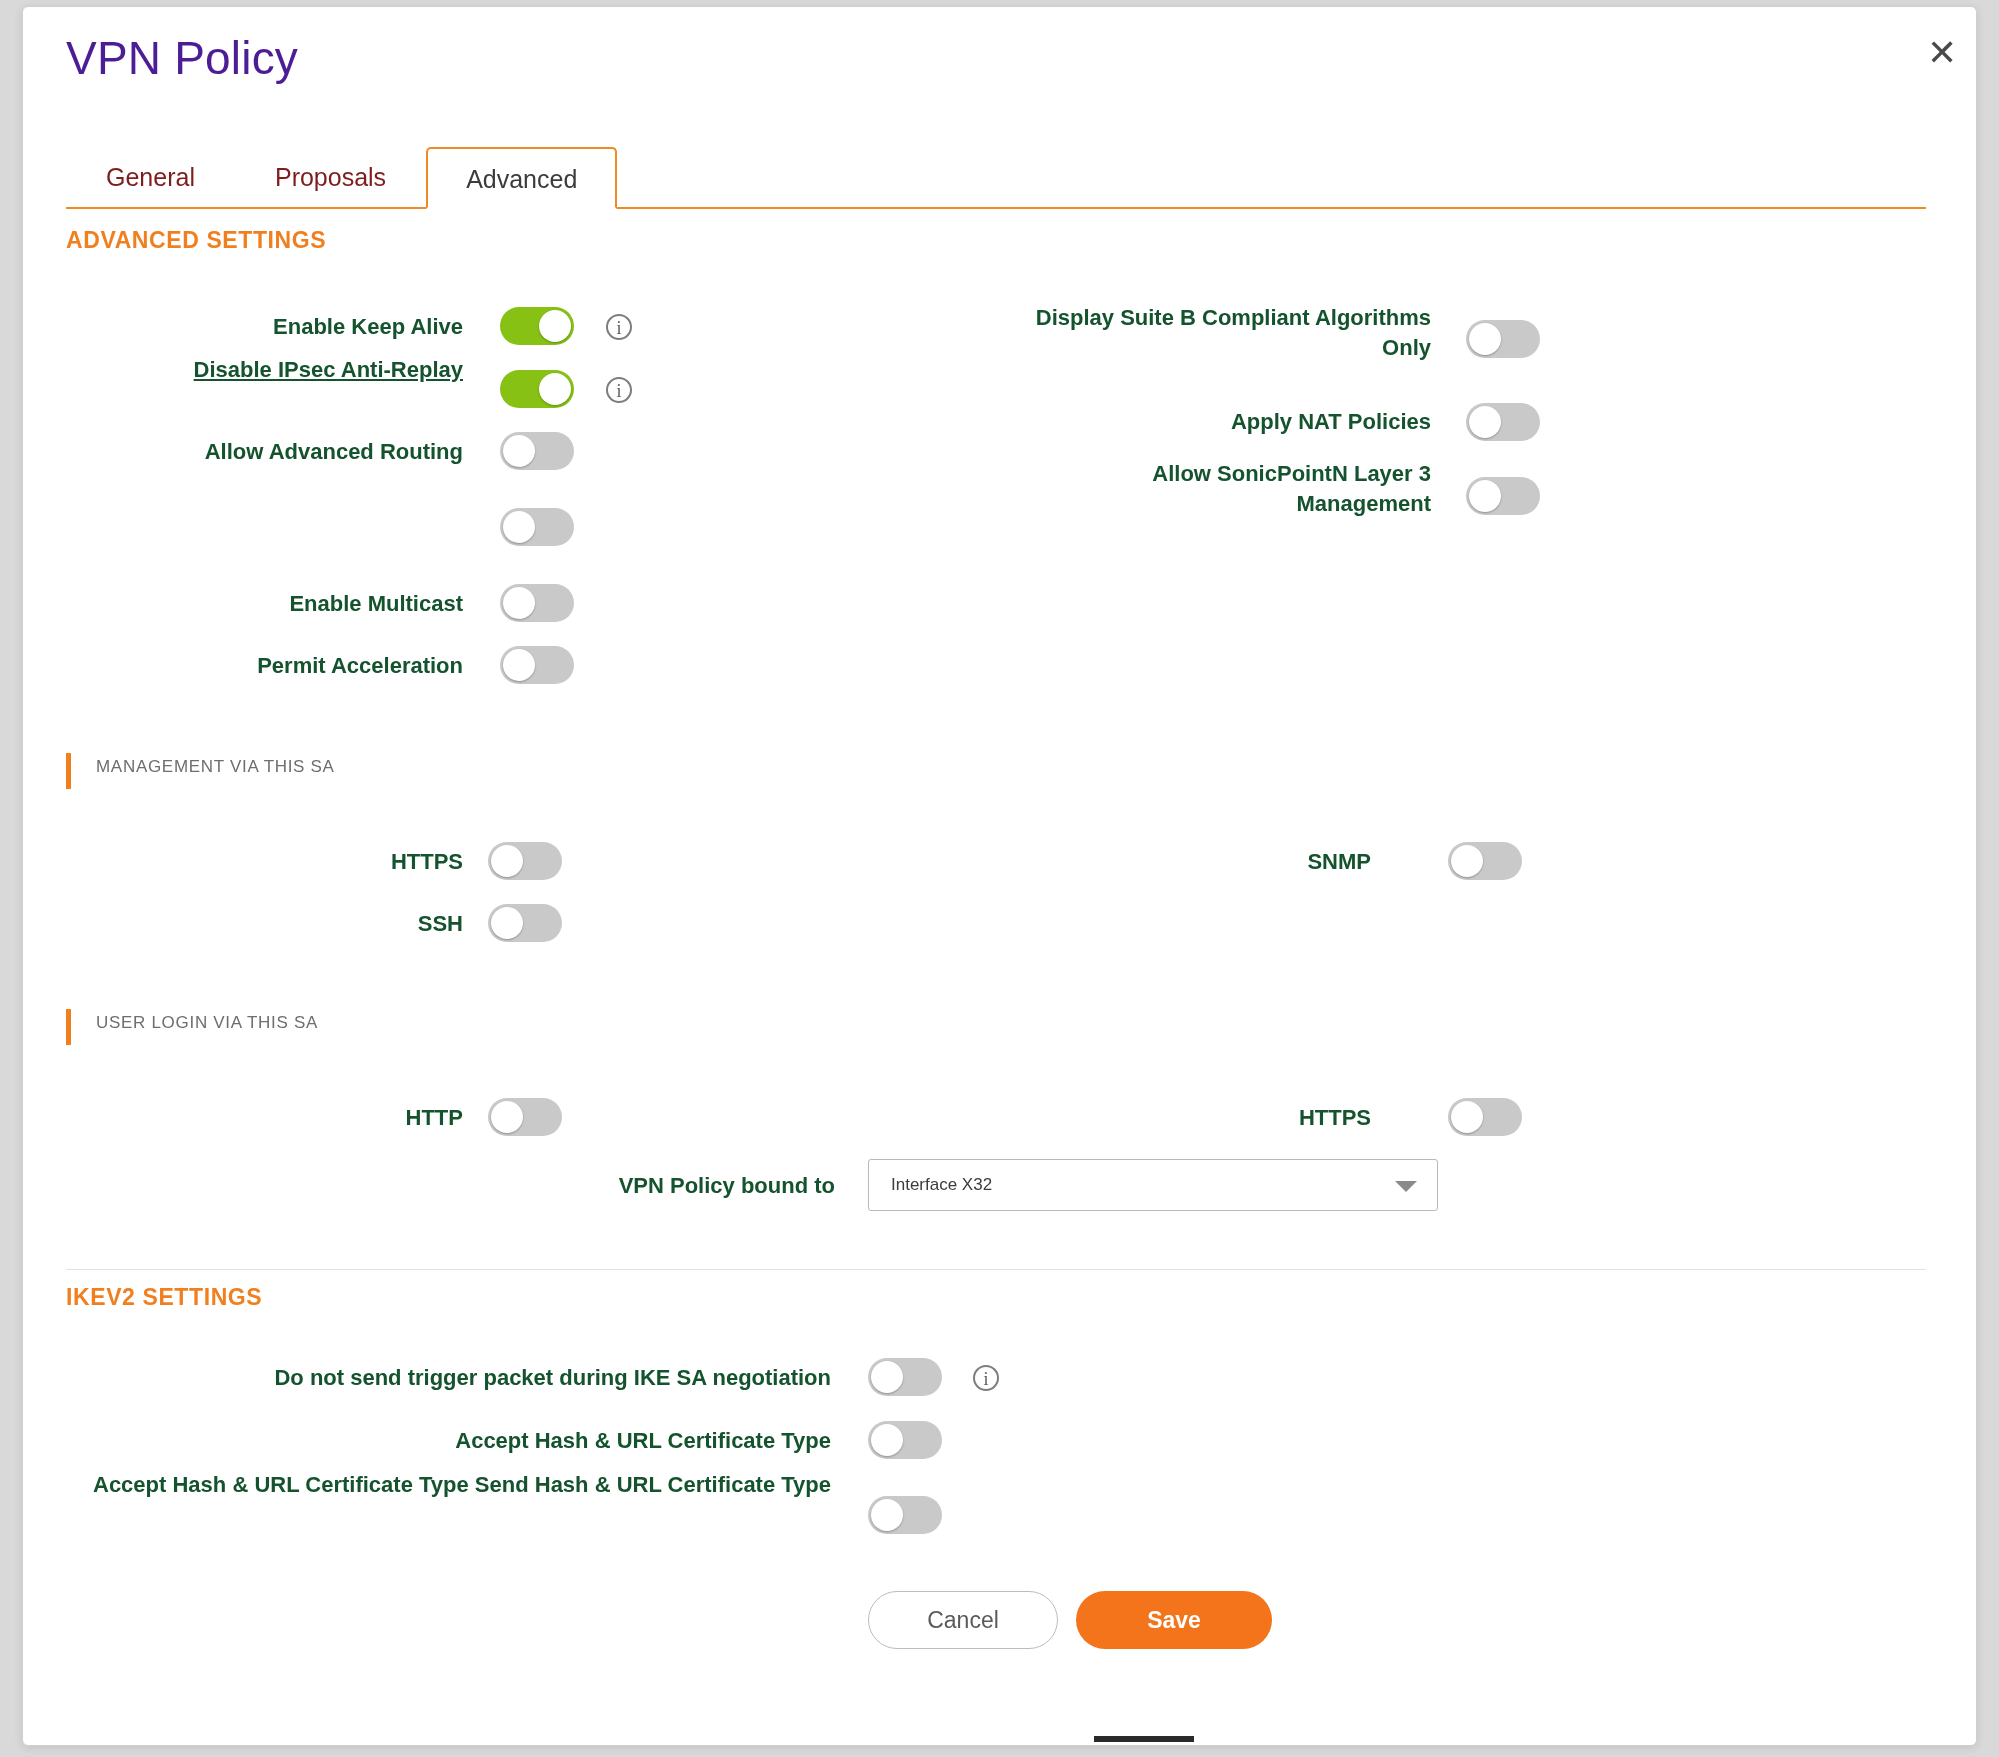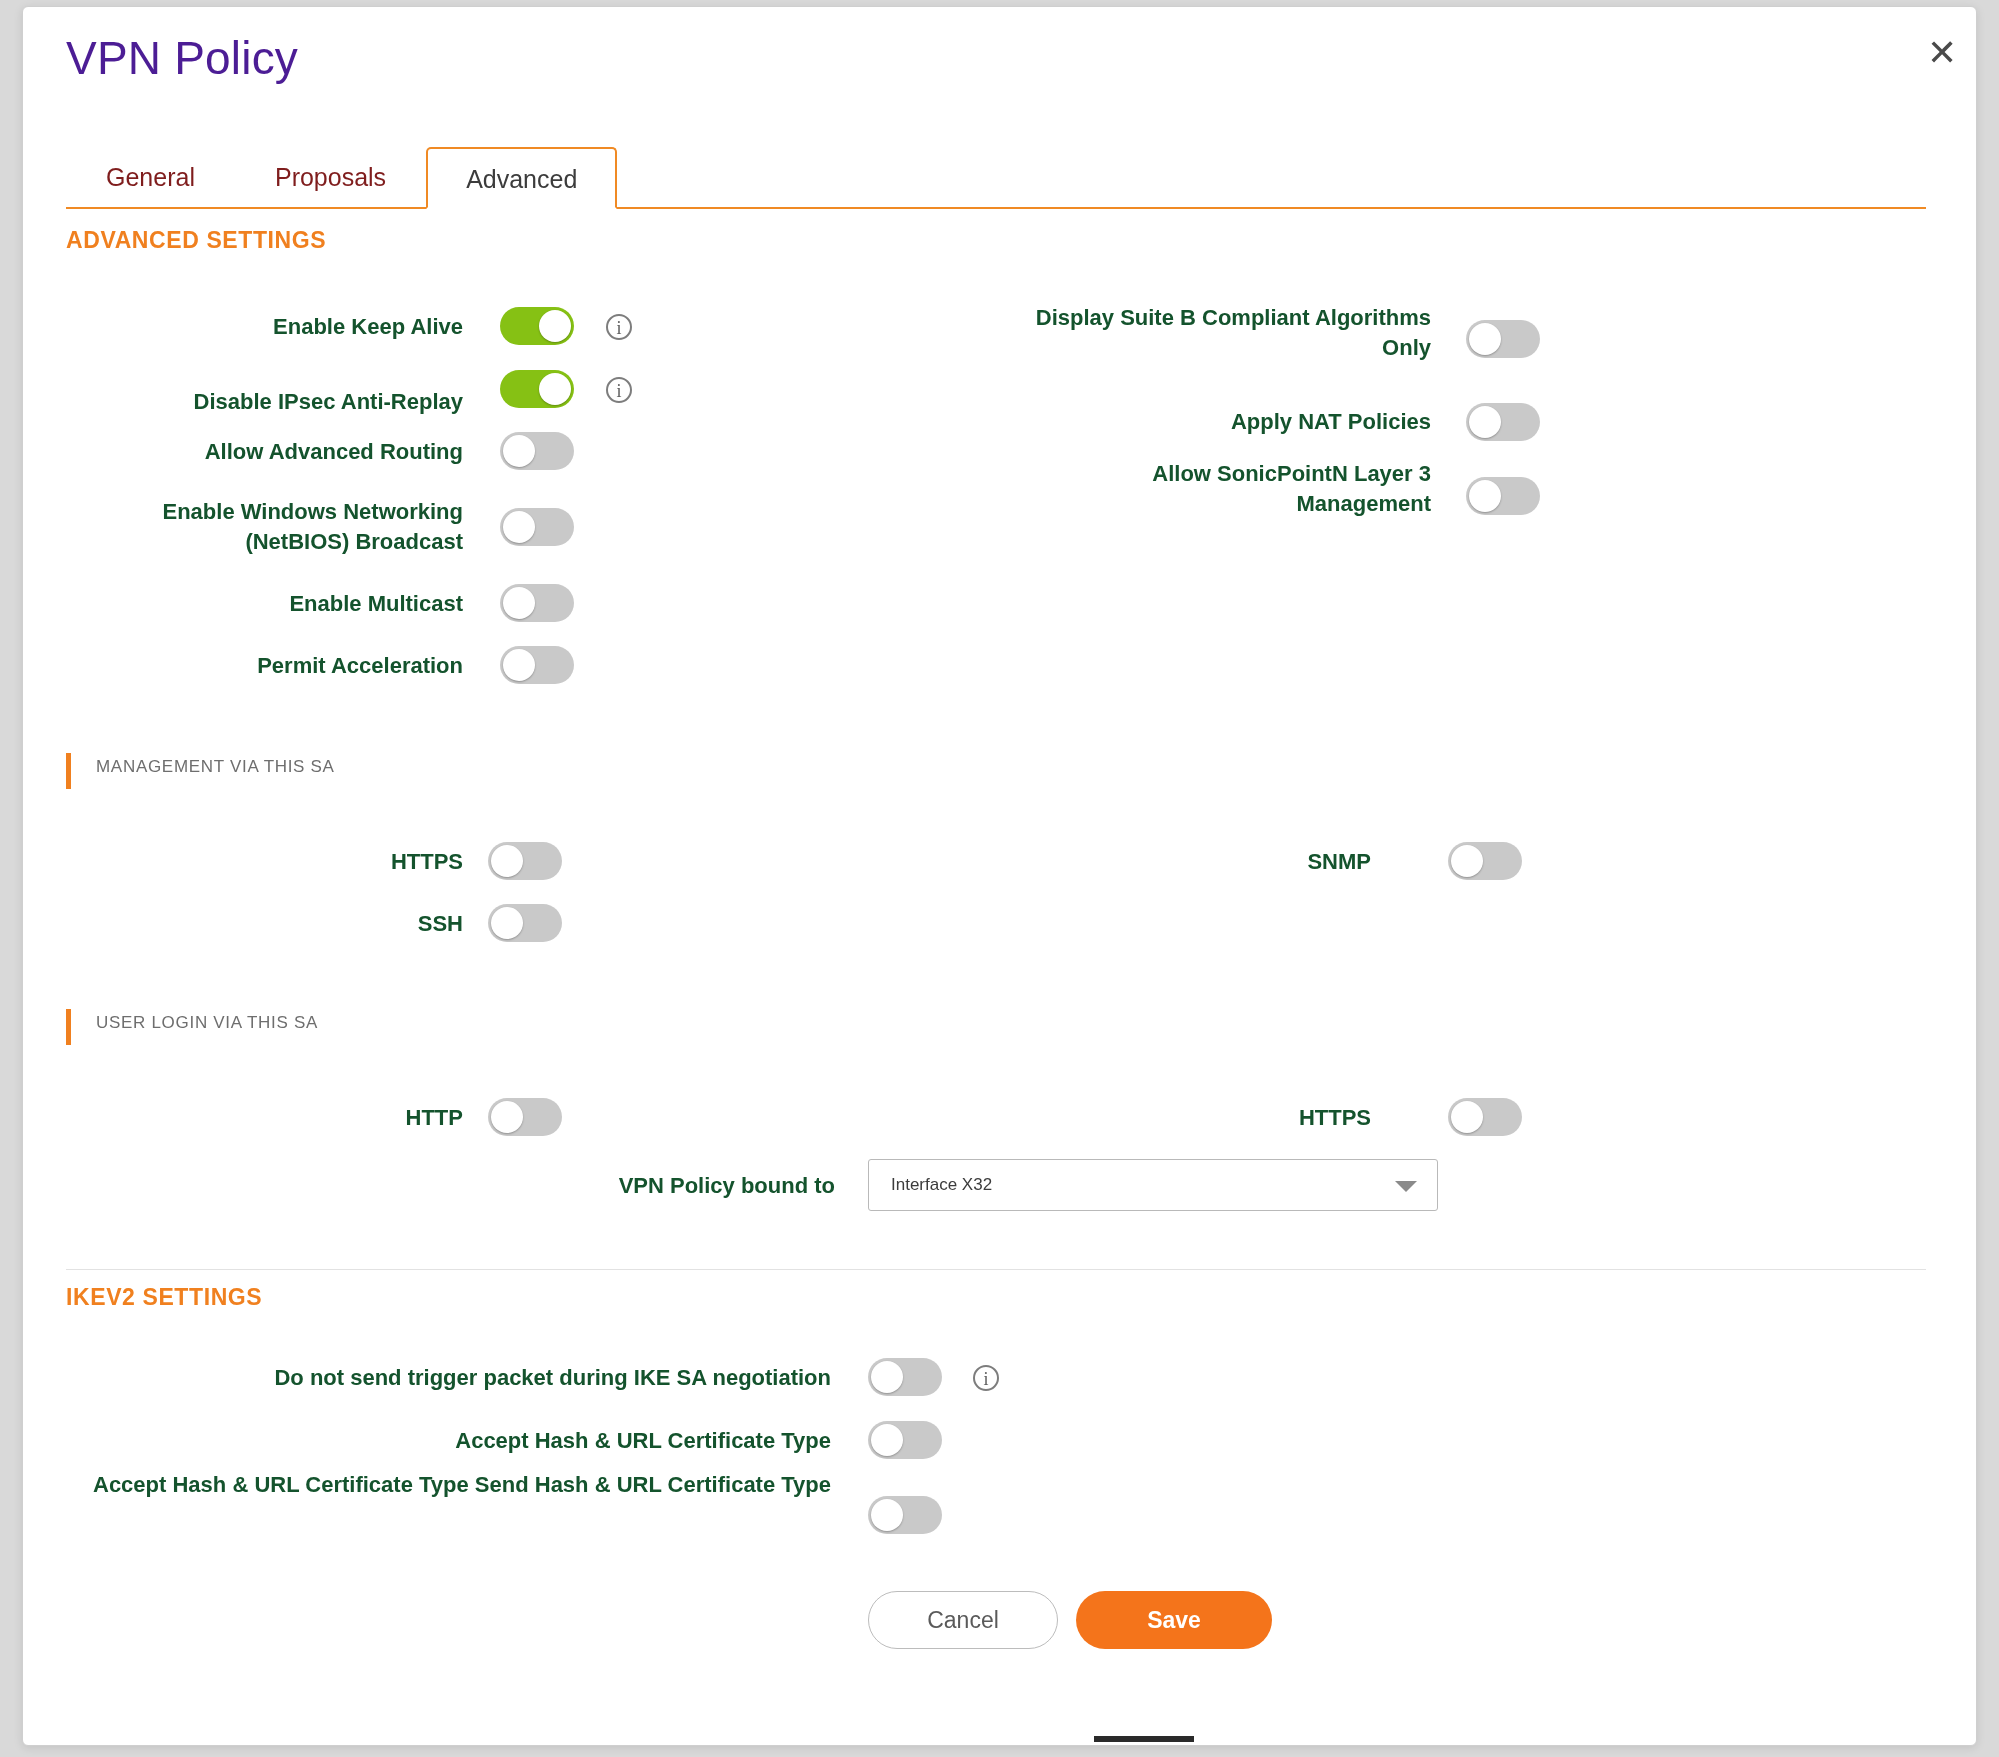--- a/index.html
+++ b/index.html
@@ -201,32 +201,31 @@
     </div>
 
     <div class="section-title" style="left:43px; top:220px;">ADVANCED SETTINGS</div>
 
     <div class="row-label" style="left:60px; top:305px; width:380px;">Enable Keep Alive</div>
     <div class="toggle on" style="left:477px; top:300px;">
         <span class="knob"></span>
       </div>
     <div class="info-icon" style="left:583px; top:307px;">i</div>
 
-    <div class="row-label" style="left:60px; top:380px; width:380px;">Disable IPsec Anti-Replay</div>
+    <div class="row-label" style="left:60px; top:348px; width:380px;text-decoration:underline;">Disable IPsec Anti-Replay</div>
     <div class="toggle on" style="left:477px; top:363px;">
         <span class="knob"></span>
       </div>
     <div class="info-icon" style="left:583px; top:370px;">i</div>
 
     <div class="row-label" style="left:60px; top:430px; width:380px;">Allow Advanced Routing</div>
     <div class="toggle" style="left:477px; top:425px;">
         <span class="knob"></span>
       </div>
 
-    <div class="row-label" style="left:60px; top:490px; width:380px;">Enable Windows Networking (NetBIOS) Broadcast</div>
     <div class="toggle" style="left:477px; top:501px;">
         <span class="knob"></span>
       </div>
 
     <div class="row-label" style="left:60px; top:582px; width:380px;">Enable Multicast</div>
     <div class="toggle" style="left:477px; top:577px;">
         <span class="knob"></span>
       </div>
 
     <div class="row-label" style="left:60px; top:644px; width:380px;">Permit Acceleration</div>

